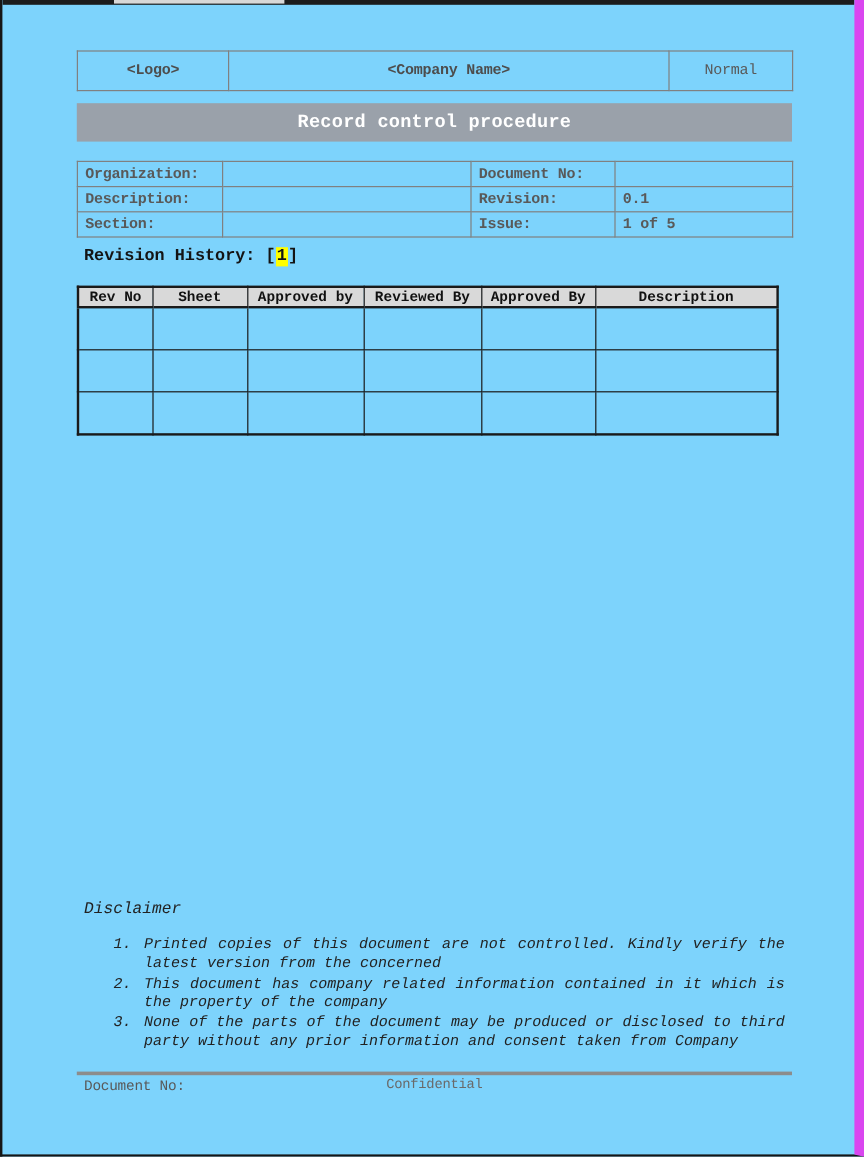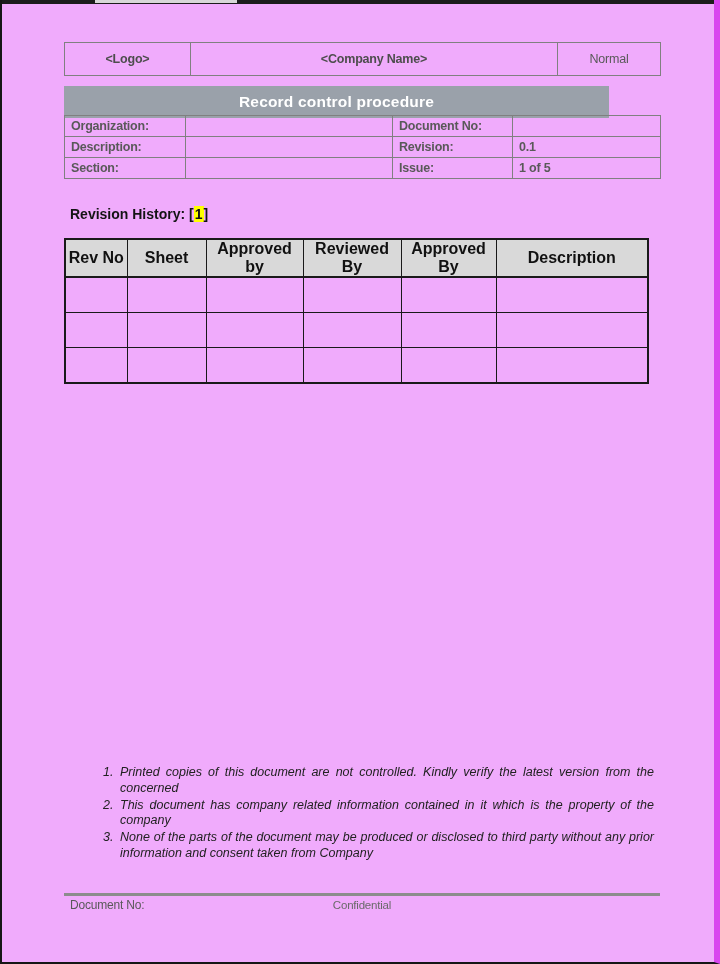--- a/index.html
+++ b/index.html
@@ -1,59 +1,59 @@
 <!DOCTYPE html>
 <html><head>
 <meta charset="utf-8">
 <style>
   html,body{margin:0;padding:0;background:#fff;}
   .page{
-    position:relative; width:720px; height:964px; background:#f0abfc;
+    position:relative; width:720px; height:964px; background:#7dd3fc;
     box-sizing:border-box; overflow:hidden;
-    border-left:2px solid #161616; border-right:6px solid #d946ef; border-bottom:2px solid #161616;
-    font-family:Liberation Sans, sans-serif;
+    border-left:2px solid #161616; border-right:8px solid #d946ef; border-bottom:2px solid #161616;
+    font-family:Liberation Mono, monospace;
   }
   
   .top-strip{position:absolute;top:0;left:0;width:100%;height:4px;background:#1c1c1c;}
   .top-strip-light{position:absolute;top:0;left:93px;width:142px;height:3px;background:#d8d8d8;}
 
   
   .header-table{position:absolute;top:42px;left:62px;width:596px;height:34px;border-collapse:collapse;table-layout:fixed;}
   .header-table td{
     border:1px solid #808080;text-align:center;vertical-align:middle;
     color:#4d4d4d;font-size:12.5px;font-weight:600;letter-spacing:-0.2px;
   }
   .header-table td.status-cell{font-weight:400;color:#595959;}
 
   
   .title-banner{
-    position:absolute;top:86px;left:62px;width:545px;height:32px;background:#9aa1aa;
+    position:absolute;top:86px;left:62px;width:596px;height:32px;background:#9aa1aa;
     color:#ffffff;font-weight:700;font-size:15.5px;letter-spacing:0.2px;
     display:flex;align-items:center;justify-content:center;
   }
 
   
-  .info-table{position:absolute;top:115px;left:62px;width:596px;border-collapse:collapse;table-layout:fixed;}
+  .info-table{position:absolute;top:134px;left:62px;width:596px;border-collapse:collapse;table-layout:fixed;}
   .info-table td{
     border:1px solid #808080;height:20px;font-size:12.5px;font-weight:600;color:#595959;
     padding:0 2px 0 6px;letter-spacing:-0.2px;vertical-align:middle;white-space:nowrap;
   }
 
   
   .rev-heading{position:absolute;top:206px;left:68px;font-size:14px;font-weight:700;color:#141414;}
   .rev-heading .hl{background:#ffff00;padding:0 1px;}
 
   
   .rev-table{
     position:absolute;top:238px;left:62px;width:583px;border-collapse:collapse;table-layout:fixed;
     border:2px solid #1a1a1a;
   }
   .rev-table th{
     border:1px solid #1a1a1a;border-bottom:2px solid #1a1a1a;background:#d9d9d9;
-    font-size:16px;font-weight:700;color:#111111;height:15px;text-align:center;padding:0;
+    font-size:12px;font-weight:700;color:#111111;height:15px;text-align:center;padding:0;
   }
   .rev-table td{border:1px solid #1a1a1a;height:34px;padding:0;}
 
   
   .disclaimer{position:absolute;top:751px;left:68px;width:584px;color:#222222;font-style:italic;}
   .disclaimer-heading{font-size:13.5px;}
   .disclaimer ol{margin:14px 0 0 0;padding:0 0 0 47px;font-size:12.5px;line-height:15.6px;text-align:justify;}
   .disclaimer li{margin-bottom:1.5px;padding-left:3px;}
 
   
@@ -163,20 +163,21 @@
           <td></td>
           <td></td>
           <td></td>
           <td></td>
           <td></td>
       </tr>
     </tbody>
   </table>
 
   <div class="disclaimer">
+    <div class="disclaimer-heading">Disclaimer</div>
     <ol>
       <li>Printed copies of this document are not controlled. Kindly verify the latest version from the concerned</li>
       <li>This document has company related information contained in it which is the property of the company</li>
       <li>None of the parts of the document may be produced or disclosed to third party without any prior information and consent taken from Company</li>
     </ol>
   </div>
 
   <div class="footer-rule"></div>
   <div class="footer">
     <div class="fleft">

